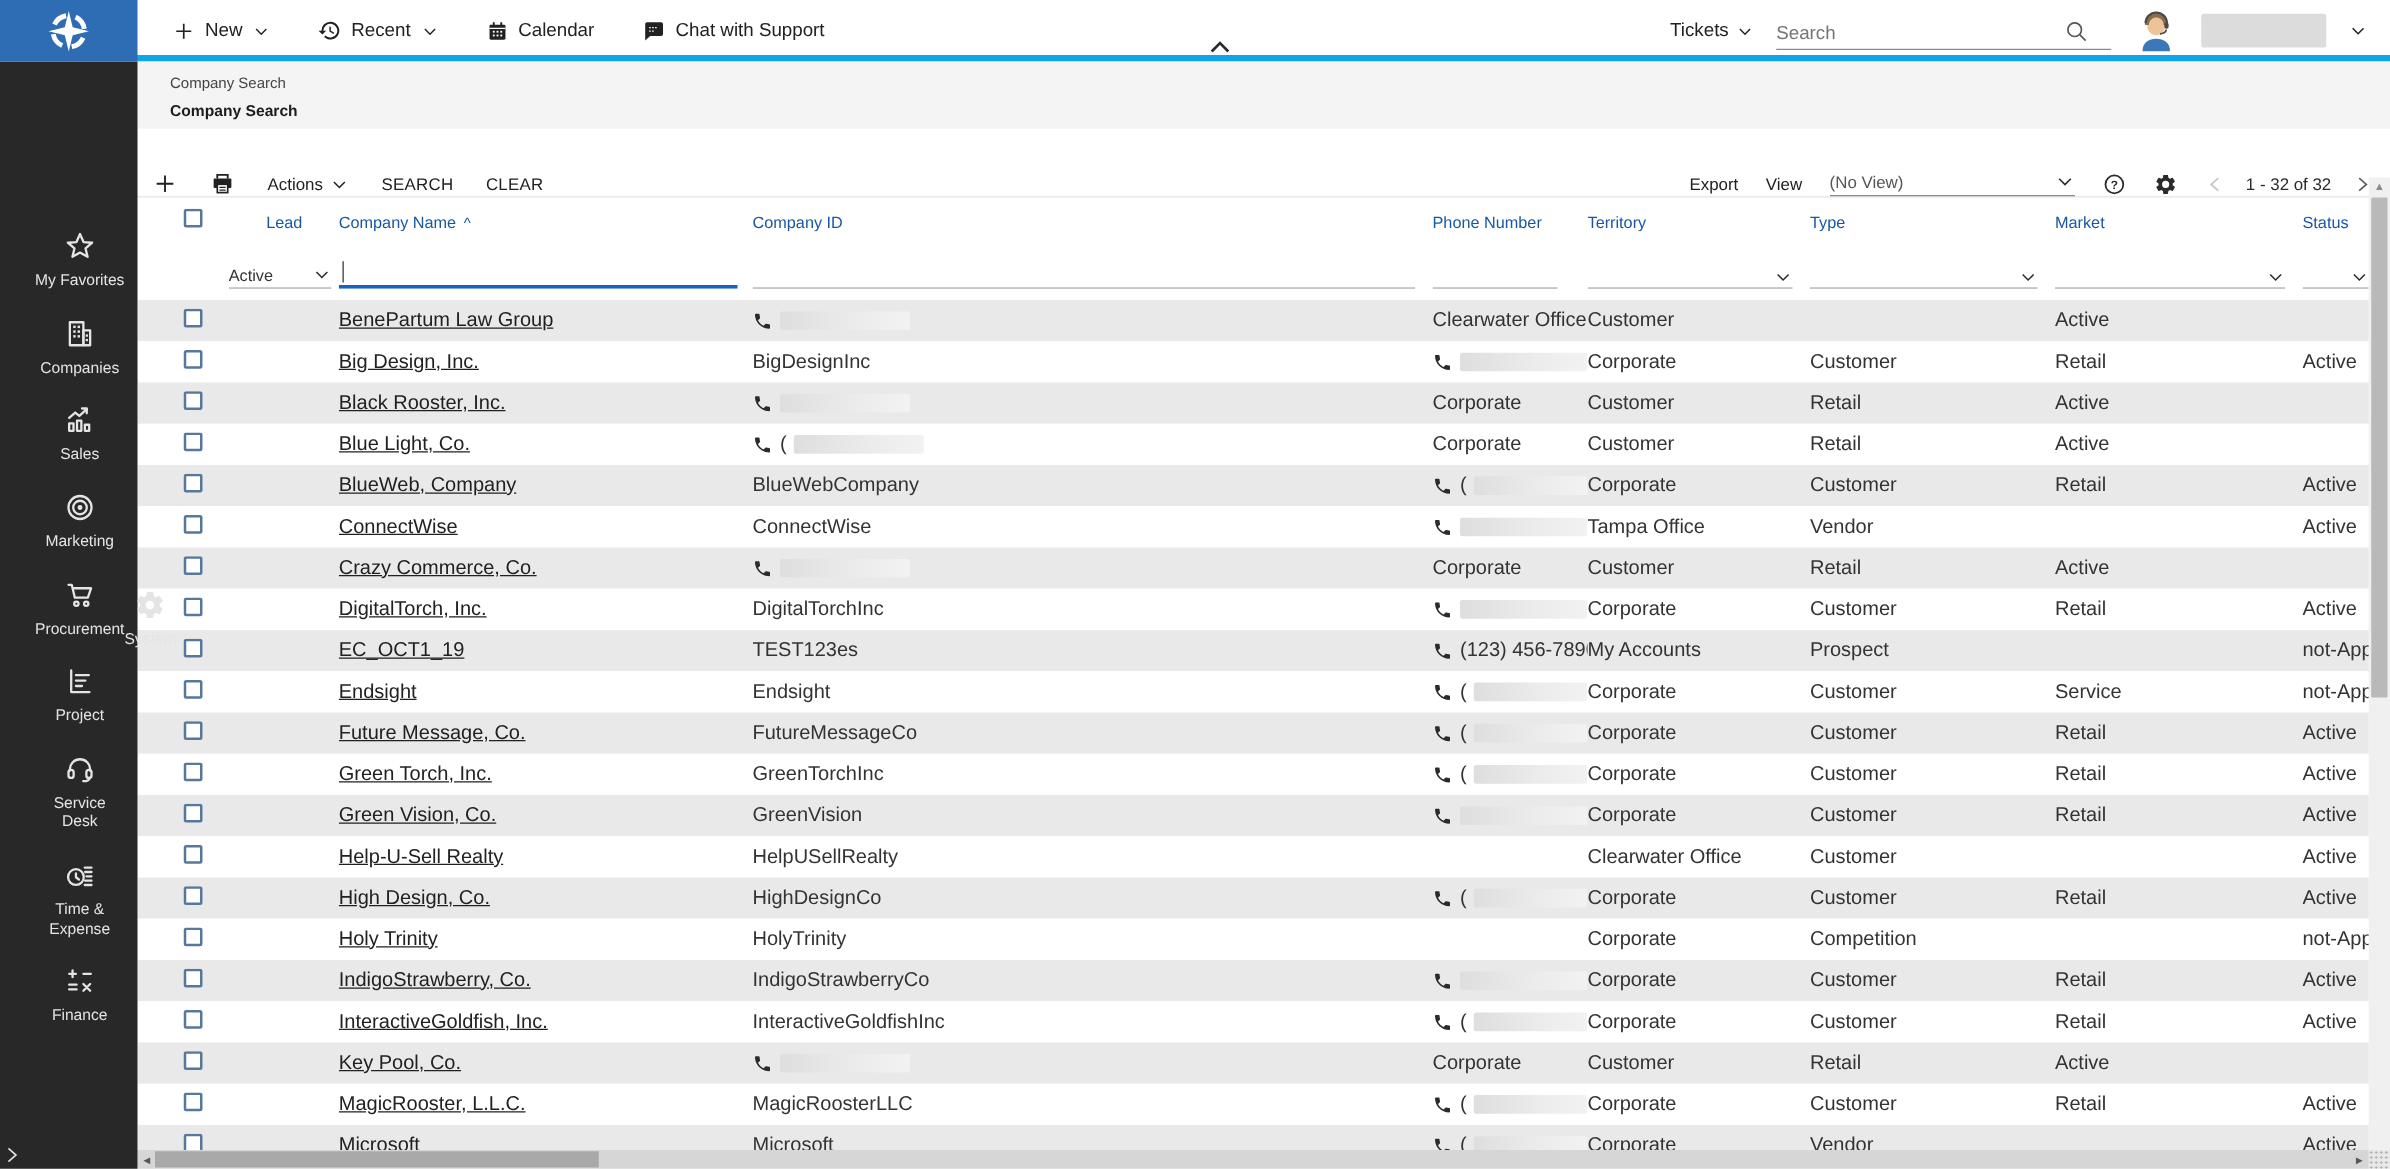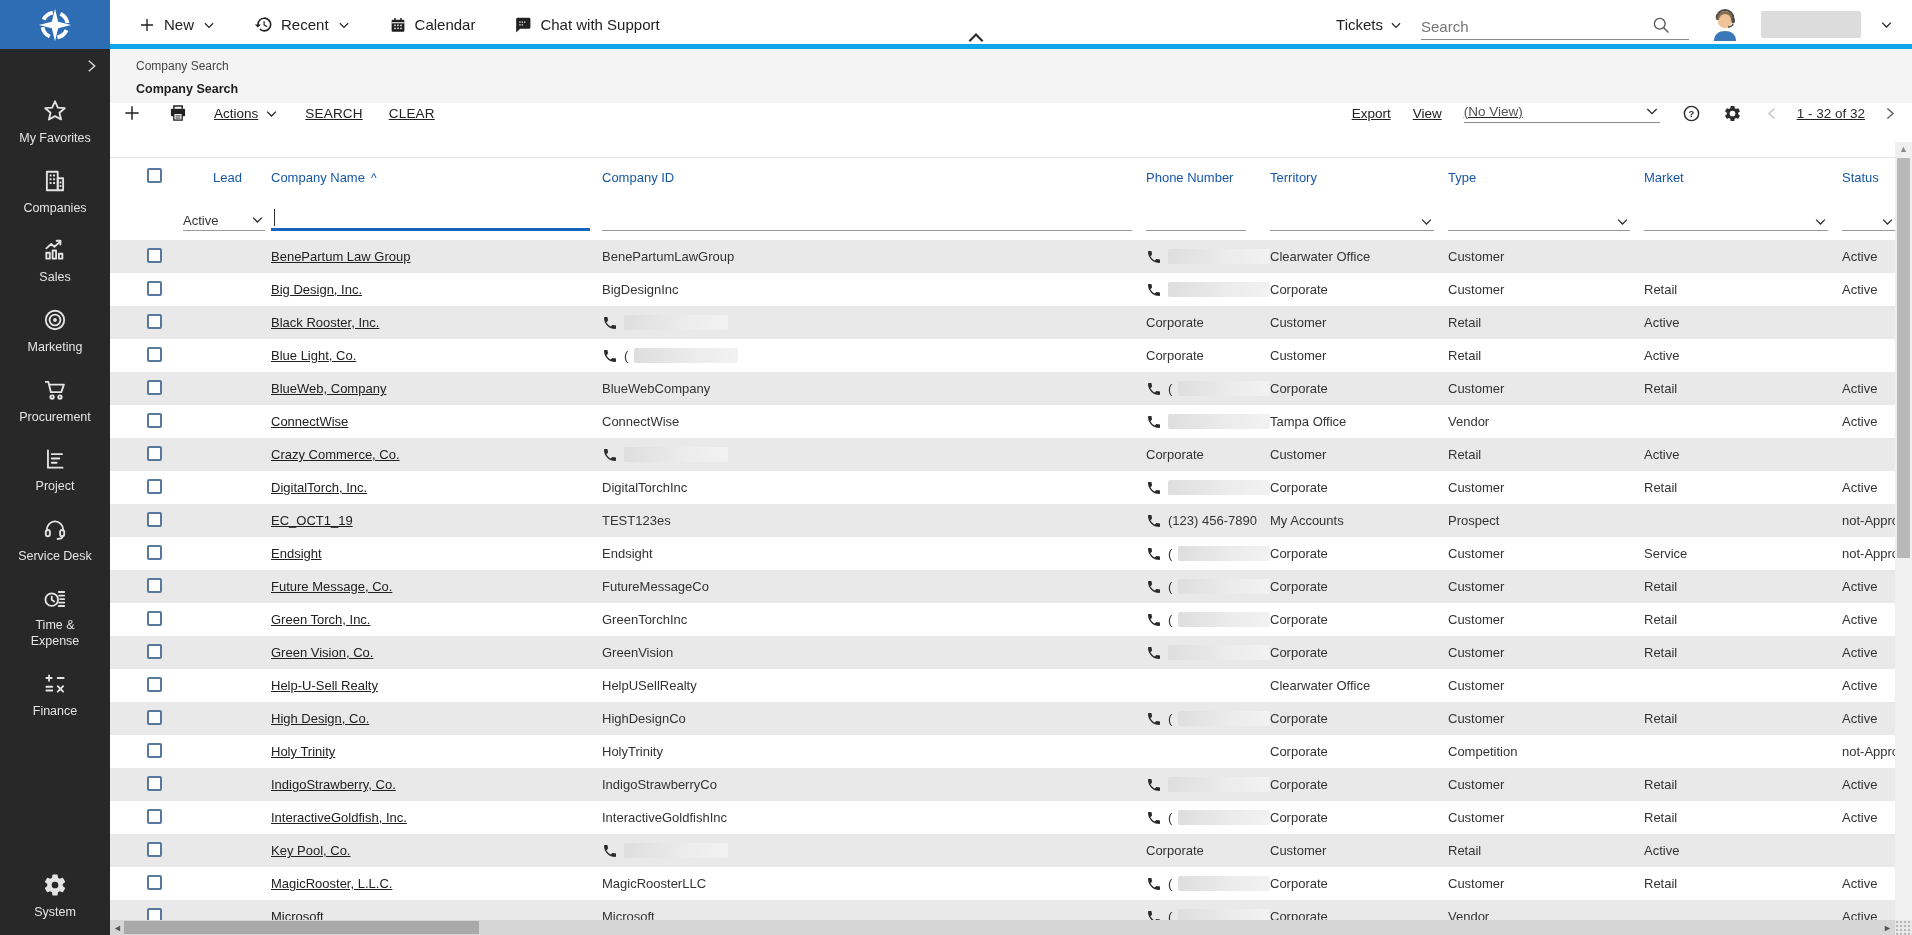--- a/index.html
+++ b/index.html
@@ -16,34 +16,34 @@
   .top-right { position:absolute; right:18px; top:0; height:49px; display:flex; align-items:center; gap:18px; }
   .tickets { display:flex; align-items:center; gap:6px; font-size:15px; }
   .searchwrap { position:relative; display:flex; align-items:flex-end; border-bottom:1px solid #8a8a8a; width:268px; height:30px; padding-bottom:4px; }
   .searchwrap input { border:none; outline:none; width:230px; font-size:15px; font-family:"Liberation Sans",sans-serif; color:#333; background:transparent; }
   .searchwrap input::placeholder { color:#757575; }
   .collapse-ctl { position:absolute; left:966px; top:30px; color:#2b2b2b; }
   .userchip { width:100px; height:27px; background:#dcdcdc; border-radius:2px; }
   .avatar { width:36px; height:36px; }
 
   
-  .sidebar { position:absolute; left:0; top:49px; bottom:0; width:110px; background:#282828; color:#e4e4e4; display:flex; flex-direction:column; align-items:center; z-index:20; }
+  .sidebar { position:absolute; left:0; top:49px; bottom:0; width:110px; background:#282828; color:#e4e4e4; display:flex; flex-direction:row; align-items:center; z-index:20; }
   .sb-expand { align-self:flex-end; margin:8px 10px 2px 0; color:#dfdfdf; cursor:pointer; }
   .sb-item { display:flex; flex-direction:column; align-items:center; gap:7px; margin-top:21px; cursor:pointer; width:100%; }
   .sb-item .lbl { font-size:12.5px; color:#e4e4e4; text-align:center; white-space:pre-line; line-height:1.25; }
   .sb-spacer { flex:1; }
   .sb-system { margin-bottom:14px; }
 
   
   .content { position:absolute; left:110px; top:49px; right:0; bottom:0; background:#f4f4f4; }
   .breadcrumb { position:absolute; left:26px; top:10px; font-size:12px; color:#444; }
   .page-title { position:absolute; left:26px; top:33px; font-size:12.5px; font-weight:bold; color:#1d1d1d; }
 
   .panel { position:absolute; left:0; top:54px; right:0; bottom:0; background:#fff; display:flex; flex-direction:column; }
-  .toolbar { height:55px; display:flex; align-items:flex-start; border-bottom:1px solid #e4e4e4; padding:0 14px 0 12px;text-decoration:underline; }
+  .toolbar { height:55px; display:flex; align-items:flex-end; border-bottom:1px solid #e4e4e4; padding:0 14px 0 12px; }
   .tb-btn { display:flex; align-items:center; gap:6px; font-size:13.5px; color:#212121; cursor:pointer; }
   .tb-left { display:flex; align-items:center; gap:26px; }
   .tb-caps { font-size:13.5px; font-weight:500; letter-spacing:.2px; cursor:pointer; }
   .tb-right { margin-left:auto; display:flex; align-items:center; gap:22px; }
   .viewsel { display:flex; align-items:center; justify-content:space-between; width:196px; border-bottom:1px solid #8a8a8a; padding-bottom:3px; color:#555; font-size:13.5px; cursor:pointer; }
   .pag { display:flex; align-items:center; gap:16px; }
   .pag .range { font-size:13.5px; color:#2b2b2b; }
   .pg-prev { color:#c6c6c6; } .pg-next { color:#5f5f5f; }
 
   
@@ -58,21 +58,21 @@
   .fl-name { border-bottom:3px solid #1565c0; height:24px; display:flex; align-items:center; margin-right:12px; }
   .caret-bar { width:1px; height:17px; background:#333; margin-left:3px; }
   .fl-lead { width:82px; font-size:13px; color:#333; padding-bottom:2px; }
   .fl-sm { margin-right:14px; }
   .fl-phone { width:100px; margin-right:14px; }
   .fl-chev { color:#2b2b2b; padding-bottom:1px; }
   .checkbox { width:15px; height:15px; border:2px solid #56789c; border-radius:2px; background:#fff; display:inline-block; cursor:pointer; }
   .c-check { padding-left:9px; }
 
   .rows-viewport { flex:1; overflow:hidden; position:relative; }
-  .row { height:33px; font-size:13px; color:#333; }
+  .row { height:33px; font-size:16px; color:#333; }
   .row.odd { background:#e9e9e9; }
   .row.even { background:#ffffff; }
   .cell { overflow:hidden; white-space:nowrap; }
   .c-name a { color:#212121; text-decoration:underline; cursor:pointer; }
   .c-phone { display:flex; align-items:center; gap:6px; }
   .redacted { display:inline-block; width:104px; height:15px; background:linear-gradient(90deg,#dedede,#ececec 60%,#f2f2f2); border-radius:2px; filter:blur(0.4px); }
   .paren { color:#333; }
 
   
   .vscroll { position:absolute; right:0; top:93px; bottom:0; width:17px; background:#f0f0f0; z-index:5; }
@@ -462,21 +462,20 @@
           </div>
         </div>
     </div>
 
     <div class="rows-viewport">
       <div id="rows">
           <div class="grid-row row odd">
     <div class="cell c-check"><span class="checkbox"></span></div>
     <div class="cell c-lead"></div>
     <div class="cell c-name"><a>BenePartum Law Group</a></div>
-    <div class="cell">BenePartumLawGroup</div>
     <div class="cell c-phone">
               <span class="icon">
                 <svg width="16" height="16" viewBox="0 0 24 24">
                   <path fill="#2b2b2b" d="M6.62 10.79c1.44 2.83 3.76 5.14 6.59 6.59l2.2-2.2c.27-.27.67-.36 1.02-.24 1.12.37 2.33.57 3.57.57.55 0 1 .45 1 1V20c0 .55-.45 1-1 1-9.39 0-17-7.61-17-17 0-.55.45-1 1-1h3.5c.55 0 1 .45 1 1 0 1.25.2 2.45.57 3.57.11.35.03.74-.25 1.02l-2.2 2.2z"></path>
                 </svg>
               </span>
               <span class="redacted"></span>
             </div>
     <div class="cell">Clearwater Office</div>
     <div class="cell">Customer</div>

